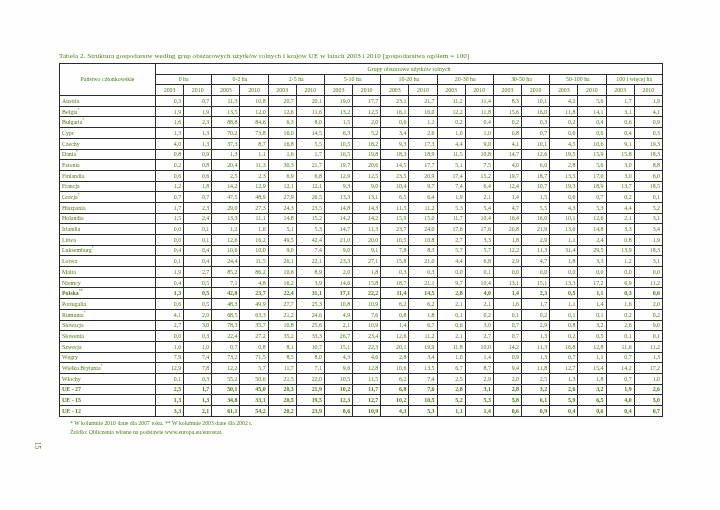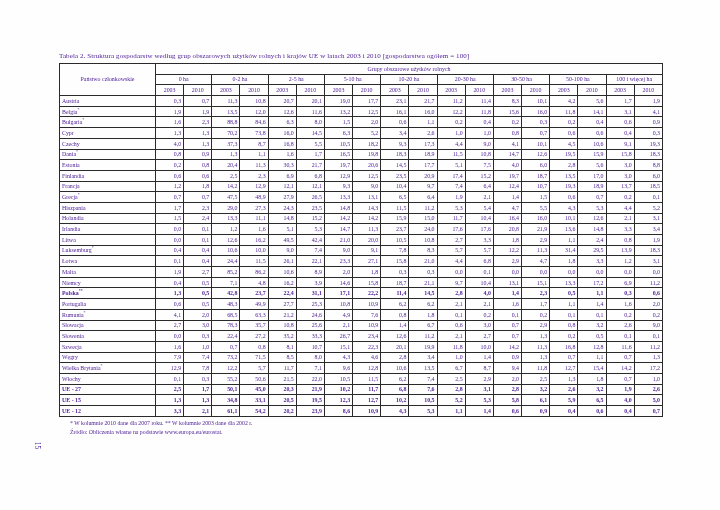--- a/index.html
+++ b/index.html
@@ -1,18 +1,18 @@
 <!DOCTYPE html>
 <html><head>
 <meta charset="utf-8">
 <style>
   html,body { margin:0; padding:0; background:#ffffff; }
   .page {
     position:relative; width:720px; height:510px; background:#fefefe;
-    font-family:"Liberation Serif", serif; color:#4c1d95; overflow:hidden;
+    font-family:"Liberation Serif", serif; color:#4d7c0f; overflow:hidden;
   }
   .title {
     position:absolute; left:59px; top:52px; width:640px;
     font-size:7px; letter-spacing:0.1px; white-space:nowrap;
   }
   table.struct {
     position:absolute; left:59px; top:63px; width:604px;
     border-collapse:collapse; table-layout:fixed;
   }
   table.struct col.c-country { width:96px; }

